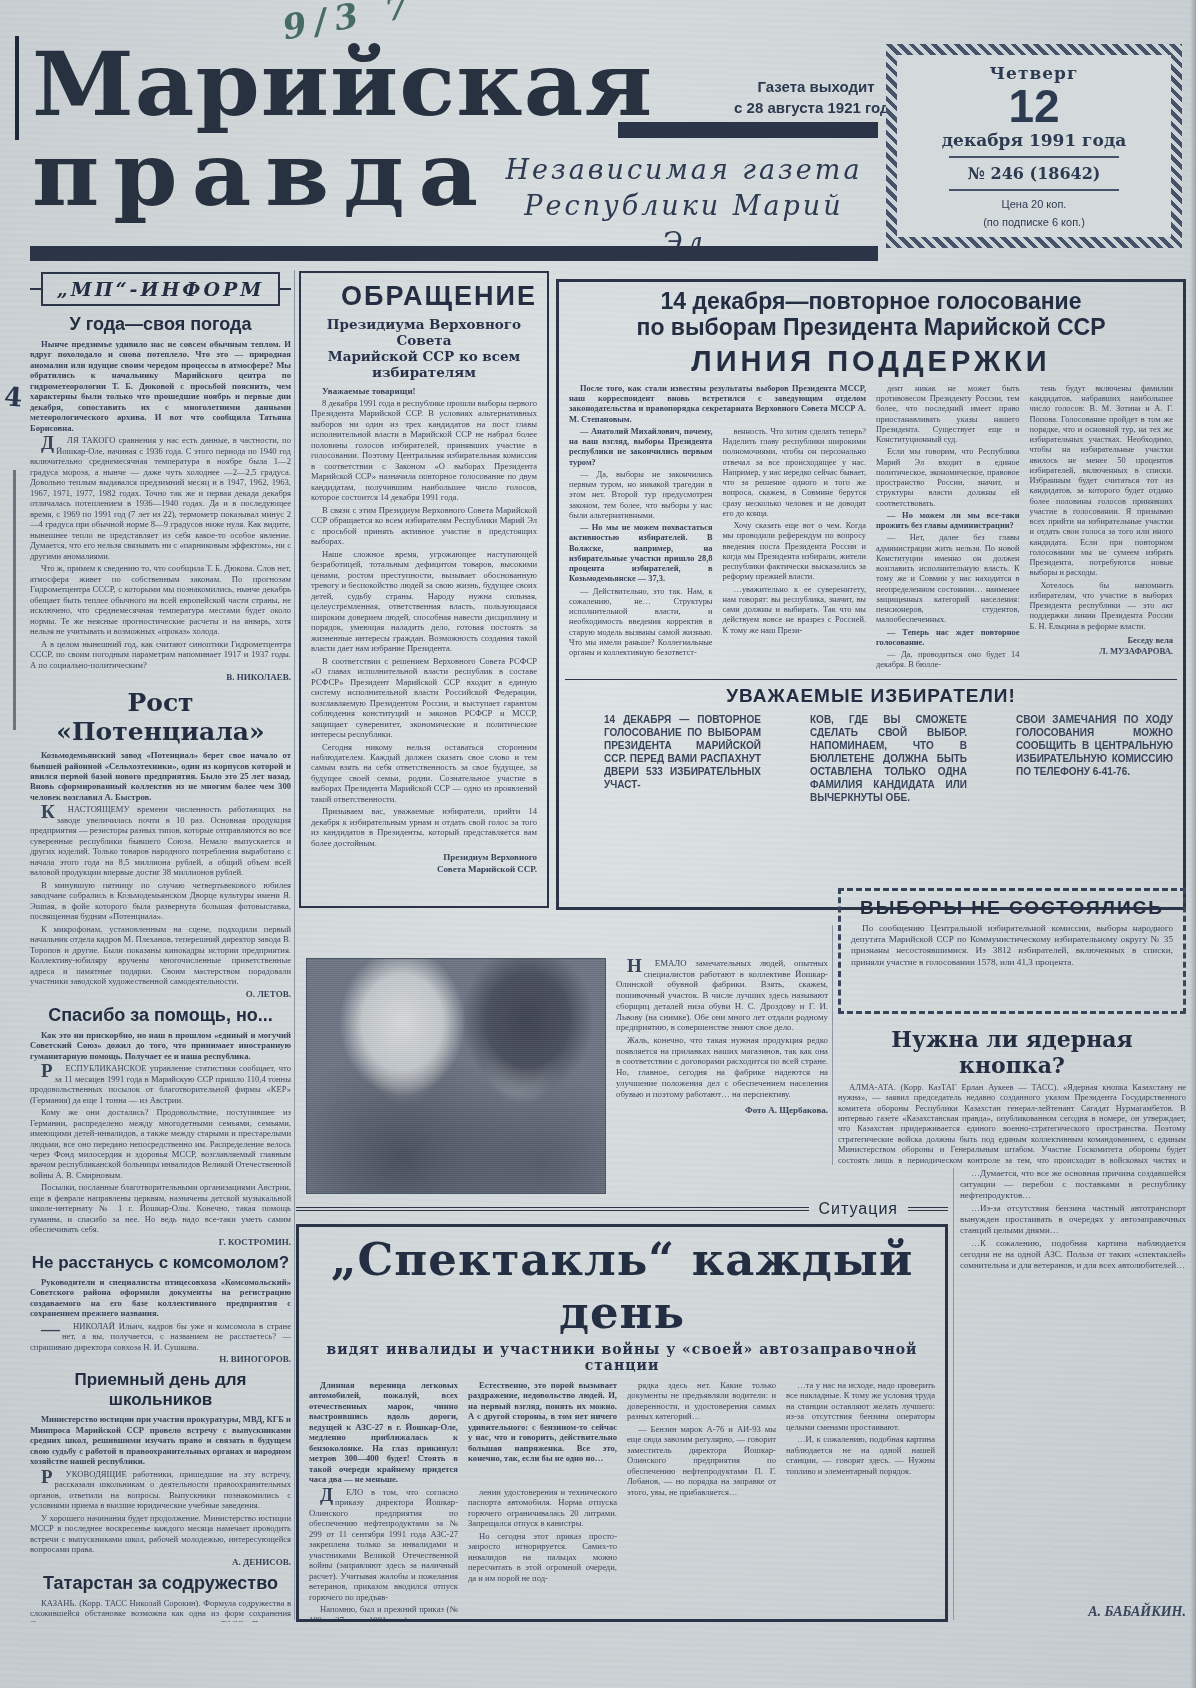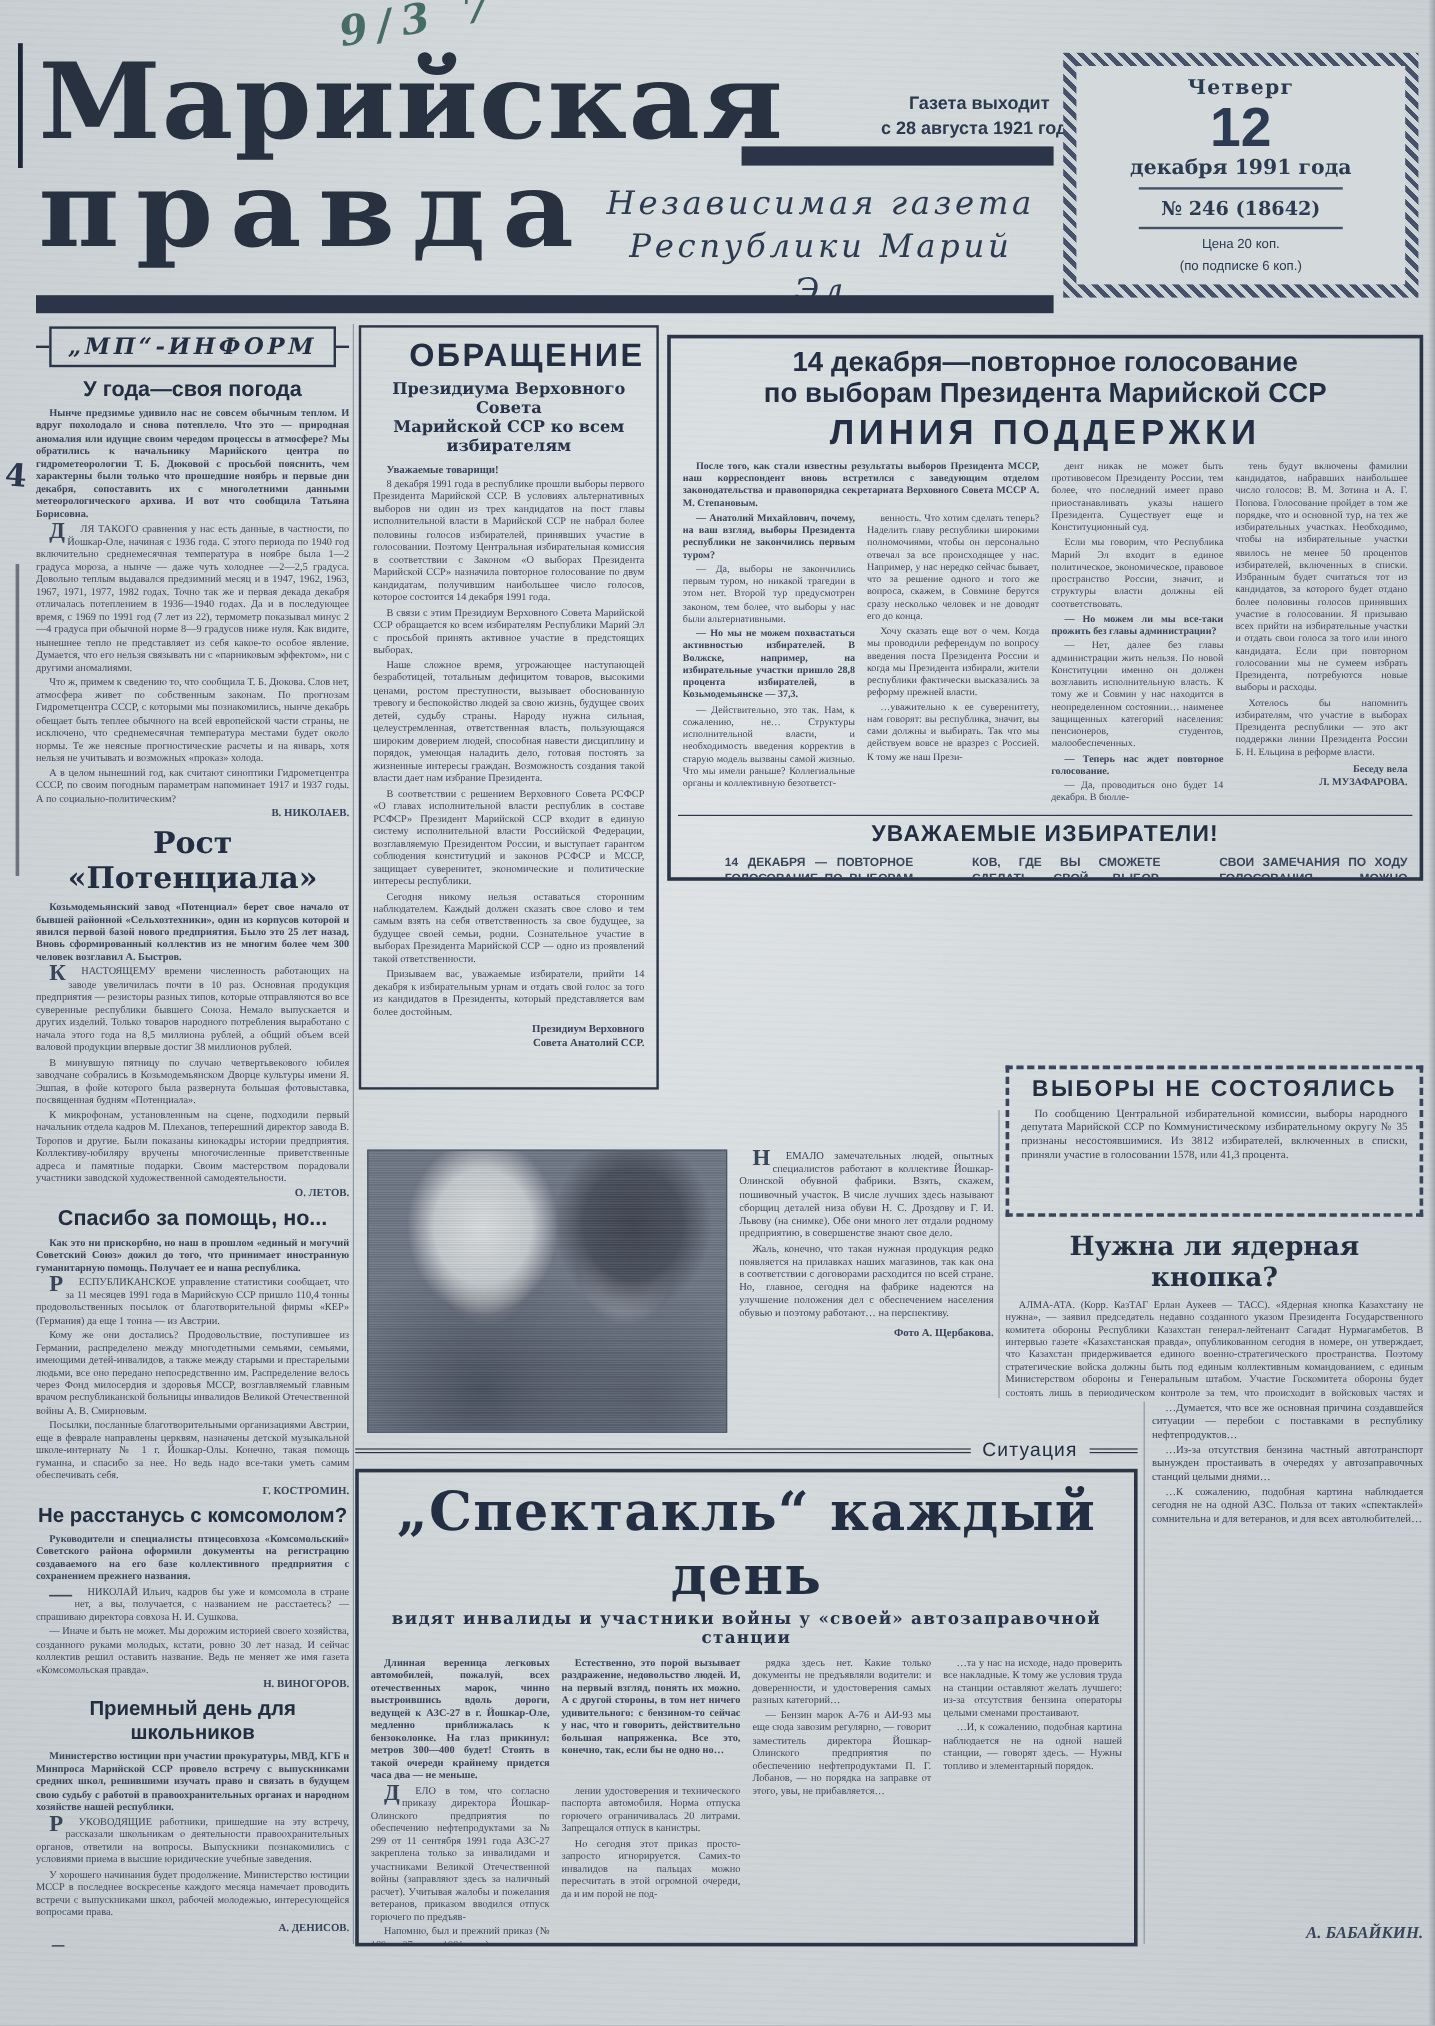--- a/index.html
+++ b/index.html
@@ -49,21 +49,21 @@
   .mp-box{border:2.5px solid #2b3547;padding:4px 14px;font:bold italic 19px "DejaVu Serif",serif;letter-spacing:3px;color:#232e42;white-space:nowrap;}
   .art h3{margin:6px 0 4px;}
   .t18{font-size:18px;} .t17{font-size:17px;} .t19{font-size:25px;}
   
   .appeal{left:299px;top:271px;width:250px;height:637px;box-sizing:border-box;border:2px solid #2b3547;padding:8px 10px;overflow:hidden;}
   .appeal h2{margin:0 0 4px;font-size:27px;letter-spacing:2px;text-align:right;}
   .appeal .sub{font:bold 13.5px "DejaVu Serif",serif;text-align:center;margin:0 0 6px;color:#27334a;}
   .appeal .salut{font-weight:bold;font-size:9px;margin:0 0 2px;text-indent:11px;}
   .appeal .sigblock{margin-top:4px;text-align:right;font-weight:bold;font-size:9px;line-height:1.3;}
   
-  .support{left:556px;top:279px;width:630px;height:455px;box-sizing:border-box;border:3px solid #2b3547;padding:6px 10px;overflow:hidden;}
+  .support{left:556px;top:279px;width:630px;height:631px;box-sizing:border-box;border:3px solid #2b3547;padding:6px 10px;overflow:hidden;}
   .kick{font-size:23px;line-height:1.15;}
   .support h2{margin:4px 0 6px;font-size:29px;letter-spacing:4px;}
   .sbody{display:grid;grid-template-columns:repeat(4,1fr);grid-template-rows:auto 1fr;column-gap:10px;}
   .sbody .p{font-size:8.4px;}
   .slead{grid-column:1/3;grid-row:1;}
   .sc1{grid-column:1;grid-row:2;} .sc2{grid-column:2;grid-row:2;}
   .sc3{grid-column:3;grid-row:1/3;} .sc4{grid-column:4;grid-row:1/3;}
   .ssig{text-align:right;font-weight:bold;font-size:8.6px;margin-top:3px;line-height:1.35;}
   .vdiv{border-top:1.5px solid #2b3547;margin:6px -4px 5px;}
   .voters h3{margin:0 0 6px;font-size:19px;letter-spacing:1px;}
@@ -184,21 +184,20 @@
       <p class="p dc">РЕСПУБЛИКАНСКОЕ управление статистики сообщает, что за 11 месяцев 1991 года в Марийскую ССР пришло 110,4 тонны продовольственных посылок от благотворительной фирмы «КЕР» (Германия) да еще 1 тонна — из Австрии.</p>
       <p class="p">Кому же они достались? Продовольствие, поступившее из Германии, распределено между многодетными семьями, семьями, имеющими детей-инвалидов, а также между старыми и престарелыми людьми, все оно передано непосредственно им. Распределение велось через Фонд милосердия и здоровья МССР, возглавляемый главным врачом республиканской больницы инвалидов Великой Отечественной войны А. В. Смирновым.</p>
       <p class="p">Посылки, посланные благотворительными организациями Австрии, еще в феврале направлены церквям, назначены детской музыкальной школе-интернату № 1 г. Йошкар-Олы. Конечно, такая помощь гуманна, и спасибо за нее. Но ведь надо все-таки уметь самим обеспечивать себя.</p>
       <div class="sig">Г. КОСТРОМИН.</div>
     </div>
 
     <div class="art">
       <h3 class="h-s t17">Не расстанусь с комсомолом?</h3>
       <p class="p lede">Руководители и специалисты птицесовхоза «Комсомольский» Советского района оформили документы на регистрацию создаваемого на его базе коллективного предприятия с сохранением прежнего названия.</p>
       <p class="p dc">— НИКОЛАЙ Ильич, кадров бы уже и комсомола в стране нет, а вы, получается, с названием не расстаетесь? — спрашиваю директора совхоза Н. И. Сушкова.</p>
-      <p class="p">— Иначе и быть не может. Мы дорожим историей своего хозяйства, созданного руками молодых, кстати, ровно 30 лет назад. И сейчас коллектив решил оставить название. Ведь не меняет же имя газета «Комсомольская правда».</p>
       <div class="sig">Н. ВИНОГОРОВ.</div>
     </div>
 
     <div class="art">
       <h3 class="h-s t17">Приемный день для школьников</h3>
       <p class="p lede">Министерство юстиции при участии прокуратуры, МВД, КГБ и Минпроса Марийской ССР провело встречу с выпускниками средних школ, решившими изучать право и связать в будущем свою судьбу с работой в правоохранительных органах и народном хозяйстве нашей республики.</p>
       <p class="p dc">РУКОВОДЯЩИЕ работники, пришедшие на эту встречу, рассказали школьникам о деятельности правоохранительных органов, ответили на вопросы. Выпускники познакомились с условиями приема в высшие юридические учебные заведения.</p>
       <p class="p">У хорошего начинания будет продолжение. Министерство юстиции МССР в последнее воскресенье каждого месяца намечает проводить встречи с выпускниками школ, рабочей молодежью, интересующейся вопросами права.</p>
       <div class="sig">А. ДЕНИСОВ.</div>
     </div>
@@ -218,21 +217,21 @@
     </div>
     <p class="salut">Уважаемые товарищи!</p>
     <p class="p">8 декабря 1991 года в республике прошли выборы первого Президента Марийской ССР. В условиях альтернативных выборов ни один из трех кандидатов на пост главы исполнительной власти в Марийской ССР не набрал более половины голосов избирателей, принявших участие в голосовании. Поэтому Центральная избирательная комиссия в соответствии с Законом «О выборах Президента Марийской ССР» назначила повторное голосование по двум кандидатам, получившим наибольшее число голосов, которое состоится 14 декабря 1991 года.</p>
     <p class="p">В связи с этим Президиум Верховного Совета Марийской ССР обращается ко всем избирателям Республики Марий Эл с просьбой принять активное участие в предстоящих выборах.</p>
     <p class="p">Наше сложное время, угрожающее наступающей безработицей, тотальным дефицитом товаров, высокими ценами, ростом преступности, вызывает обоснованную тревогу и беспокойство людей за свою жизнь, будущее своих детей, судьбу страны. Народу нужна сильная, целеустремленная, ответственная власть, пользующаяся широким доверием людей, способная навести дисциплину и порядок, умеющая наладить дело, готовая постоять за жизненные интересы граждан. Возможность создания такой власти дает нам избрание Президента.</p>
     <p class="p">В соответствии с решением Верховного Совета РСФСР «О главах исполнительной власти республик в составе РСФСР» Президент Марийской ССР входит в единую систему исполнительной власти Российской Федерации, возглавляемую Президентом России, и выступает гарантом соблюдения конституций и законов РСФСР и МССР, защищает суверенитет, экономические и политические интересы республики.</p>
     <p class="p">Сегодня никому нельзя оставаться сторонним наблюдателем. Каждый должен сказать свое слово и тем самым взять на себя ответственность за свое будущее, за будущее своей семьи, родни. Сознательное участие в выборах Президента Марийской ССР — одно из проявлений такой ответственности.</p>
     <p class="p">Призываем вас, уважаемые избиратели, прийти 14 декабря к избирательным урнам и отдать свой голос за того из кандидатов в Президенты, который представляется вам более достойным.</p>
     <div class="sigblock">
       <div>Президиум Верховного</div>
-      <div>Совета Анатолий ССР.</div>
+      <div>Совета Марийской ССР.</div>
     </div>
   </section>
 
   <section class="abs support">
     <div class="h-s kick">
       <div>14 декабря—повторное голосование</div>
       <div>по выборам Президента Марийской ССР</div>
     </div>
     <h2 class="h-s">ЛИНИЯ ПОДДЕРЖКИ</h2>
     <div class="sbody">

